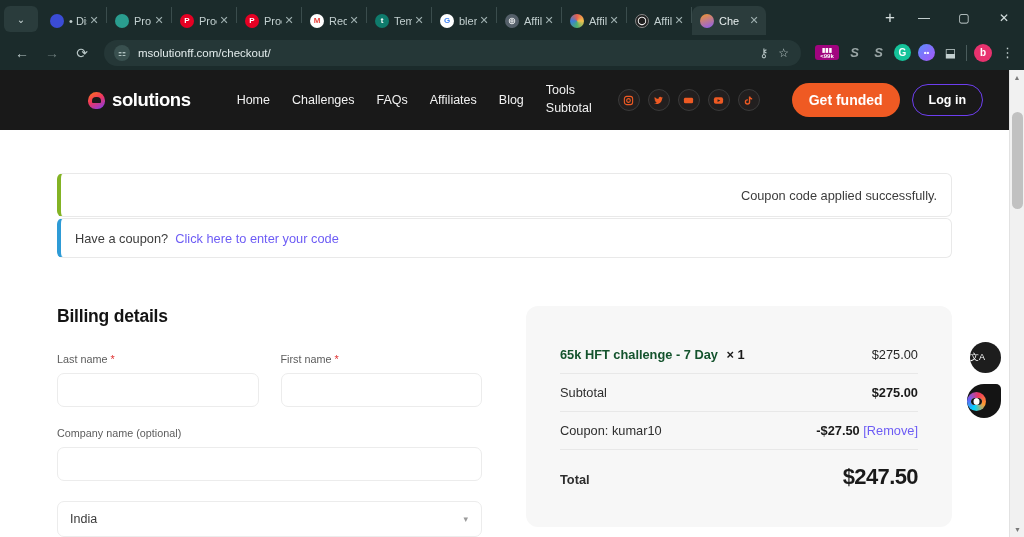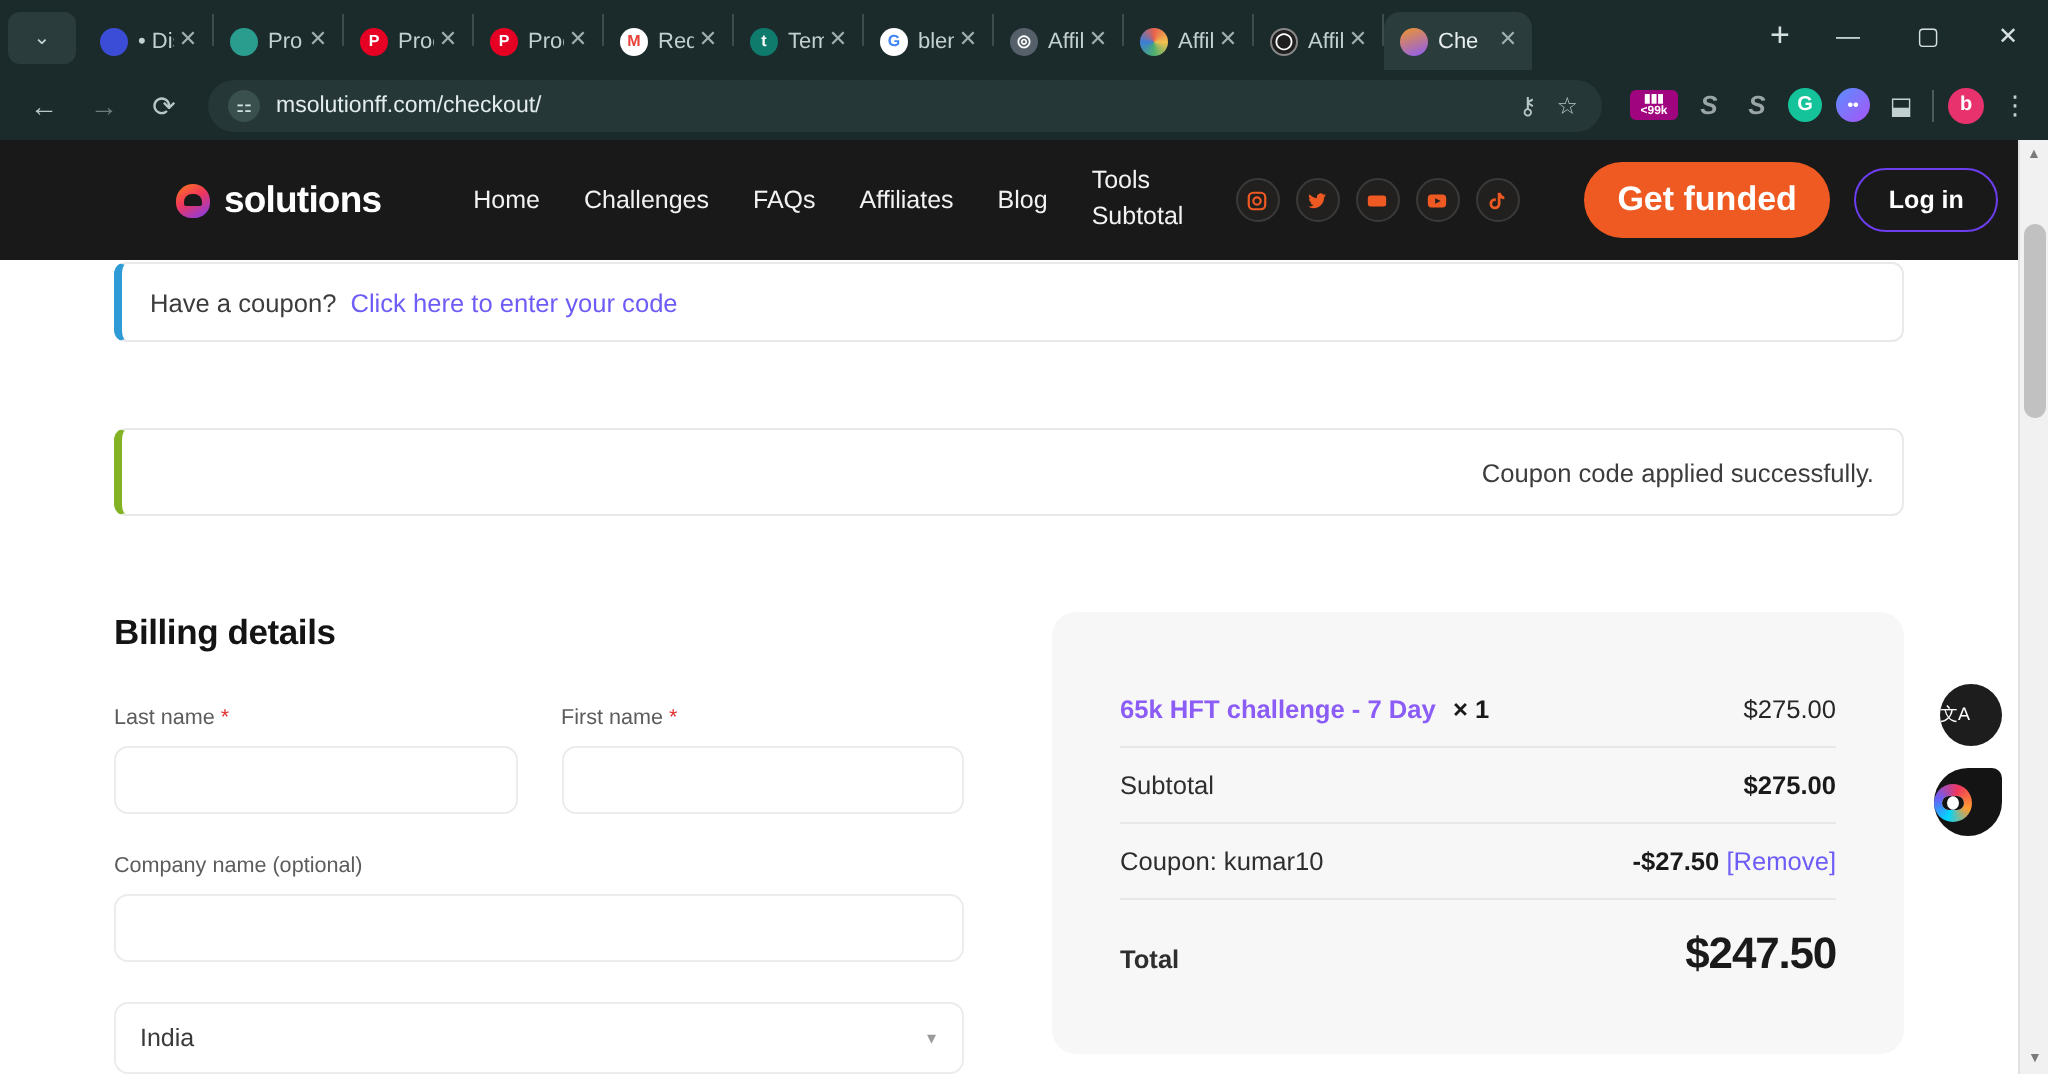--- a/index.html
+++ b/index.html
@@ -130,21 +130,21 @@
 
   .socials { display: flex; align-items: center; gap: 8px; margin-left: 26px; }
   .soc {
     width: 22px; height: 22px; border-radius: 50%;
     border: 1px solid #3a3a3a; background: #221f1f;
     display: flex; align-items: center; justify-content: center;
     color: #ef5a23; font-size: 10px;
   }
   .hdr-actions { display: flex; align-items: center; gap: 12px; margin-left: 32px; }
   .btn-funded {
-    background: #ef5a23; color: #fff; font-size: 17px; font-weight: bold;
+    background: #ef5a23; color: #fff; font-size: 14px; font-weight: bold;
     border: none; border-radius: 20px; padding: 9px 17px; white-space: nowrap; text-align: center;
   }
   .btn-login {
     background: transparent; color: #fff; font-size: 12.5px; font-weight: bold;
     border: 1.6px solid #6d3ef0; border-radius: 20px; padding: 8px 16px; white-space: nowrap;
   }
 
   .content { padding: 0 57px; }
 
   .notice {
@@ -191,21 +191,21 @@
   }
   .order-row {
     display: flex; justify-content: space-between; align-items: baseline;
     padding: 11px 0; border-bottom: 1px solid #e8e8e8;
     font-size: 12.8px; color: #2e2e2e;
   }
   .order-row:last-child { border-bottom: none; }
   .order-row .name-strong { font-weight: normal; }
   .order-row .qty { font-weight: bold; color: #1a1a1a; margin-left: 5px; }
   .order-row .price { font-weight: bold; color: #1a1a1a; }
-  .order-row.item .name { font-weight: bold; color: #8b5cf6; }
+  .order-row.item .name { font-weight: bold; color: #14532d; }
   .order-row.item .price { font-weight: normal; color: #262626; }
   .remove-link { color: #6d5cf5; text-decoration: none; }
   .order-row.total { padding-top: 14px; }
   .order-row.total .label { font-weight: bold; font-size: 12.8px; }
   .order-row.total .price { font-size: 22px; font-weight: bold; letter-spacing: -0.6px; }
 
   
   .fab {
     position: absolute; right: 8px; width: 31px; height: 31px;
     border-radius: 50%; display: flex; align-items: center; justify-content: flex-start;
@@ -421,27 +421,27 @@
         </div>
 
         <div class="hdr-actions">
           <button class="btn-funded">Get funded</button>
           <button class="btn-login">Log in</button>
         </div>
       </div>
 
       <div class="content">
 
+        <div class="notice success">
+          <span>Coupon code applied successfully.</span>
+        </div>
+
         <div class="notice">
           <span>Have a coupon?</span>
           <a href="#">Click here to enter your code</a>
-        </div>
-
-        <div class="notice success">
-          <span>Coupon code applied successfully.</span>
         </div>
 
         <div class="cols">
 
           <div class="col-left">
             <h2 class="sec">Billing details</h2>
 
             <div class="frow">
               <div class="fgroup">
                 <label class="flabel">

